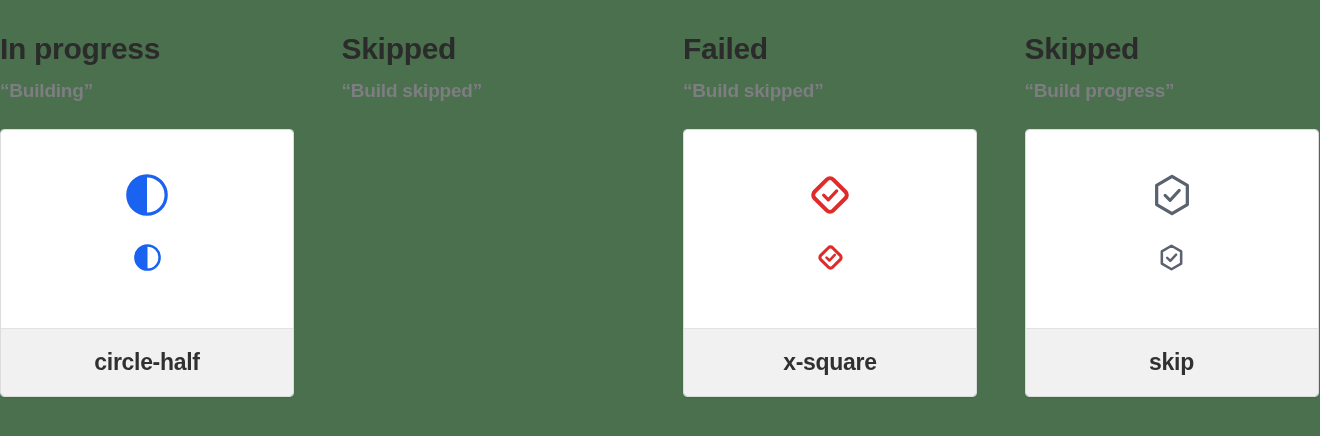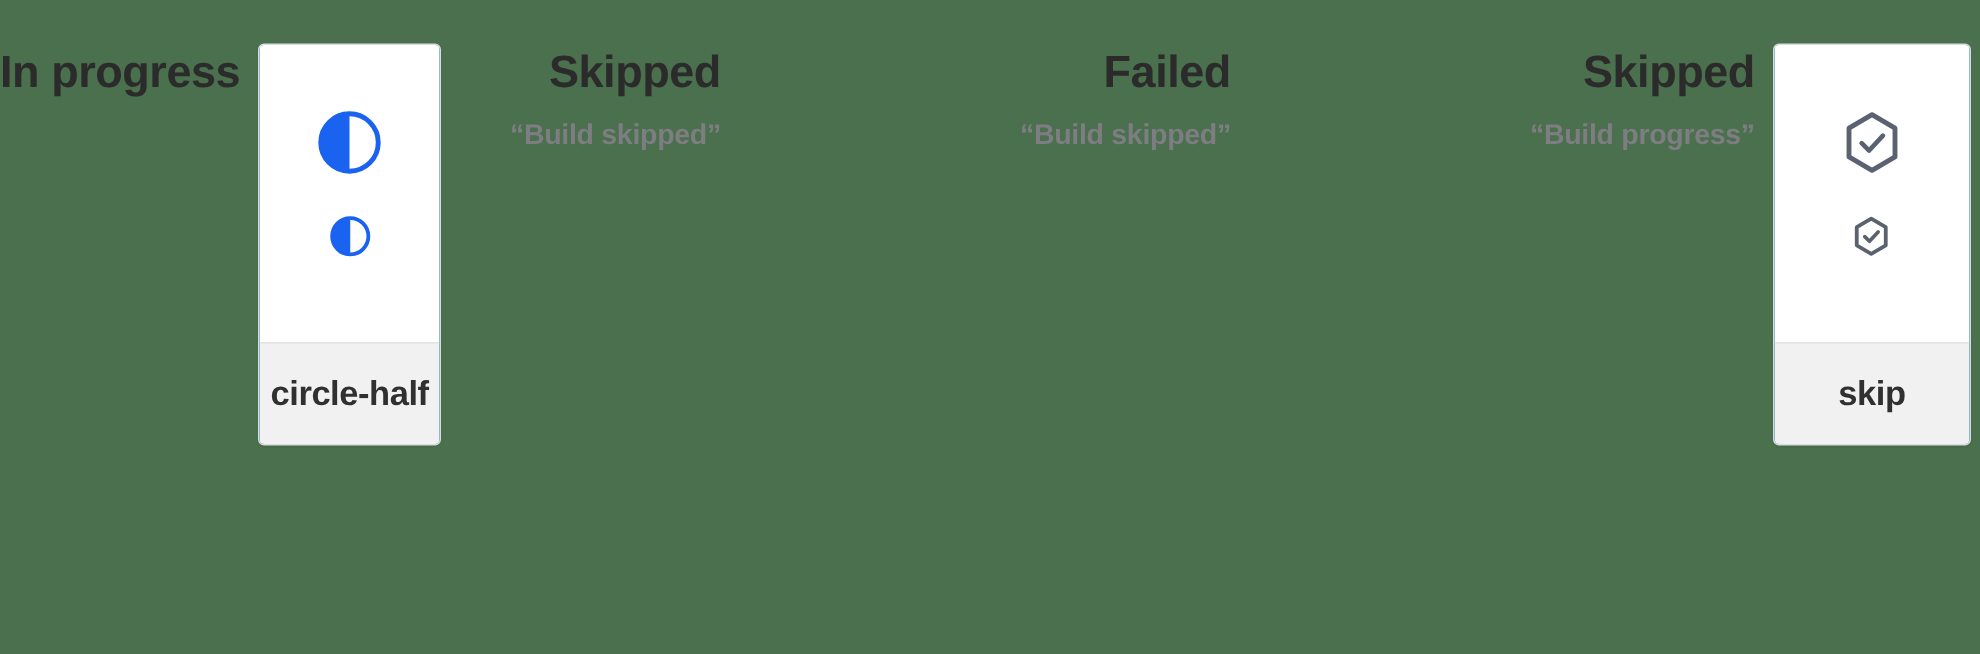--- a/index.html
+++ b/index.html
@@ -21,26 +21,25 @@
     width: 1320px;
     height: 436px;
     display: flex;
     flex-direction: row;
     align-items: flex-start;
     gap: 46px;
     padding-left: 0px;
   }
 
   .column {
-    width: 294px;
+    width: 346px;
     height: 436px;
     position: relative;
     display: flex;
-    flex-direction: row;
-    text-align: right;
+    flex-direction: column;
   }
 
   .col-head {
     padding-top: 34px;
     padding-left: 0px;
   }
 
   .col-title {
     font-size: 30px;
     font-weight: bold;
@@ -57,28 +56,27 @@
     color: #7d7d82;
     line-height: 1.0;
     letter-spacing: -0.2px;
     white-space: nowrap;
   }
 
   .card {
     margin-top: 29px;
     width: 294px;
     height: 268px;
-    background: #0369a1;
+    background: #0c4a6e;
     border: 1px solid #dcdcdc;
     border-radius: 4px;
     box-shadow: 0 1px 2px rgba(0,0,0,0.06);
     display: flex;
     flex-direction: column;
     overflow: hidden;
-    margin-left: 12px;
   }
 
   .card-body {
     flex: 0 0 198px;
     height: 198px;
     background: #ffffff;
     display: flex;
     flex-direction: column;
     align-items: center;
     justify-content: flex-start;
@@ -120,20 +118,21 @@
   .column:first-child .col-head { padding-left: 0; }
 </style>
 </head>
 <body>
 
 <div class="board">
 
   <div class="column">
     <div class="col-head">
       <div class="col-title">In progress</div>
+      <div class="col-sub">“Building”</div>
     </div>
     <div class="card">
       <div class="card-body">
         <svg class="icon-large" viewBox="0 0 24 24">
           <circle cx="12" cy="12" r="10" fill="#ffffff" stroke="#1a62f0" stroke-width="1.7"></circle>
           <path d="M12 2 A10 10 0 0 0 12 22 Z" fill="#1a62f0"></path>
         </svg>
         <svg class="icon-small" viewBox="0 0 24 24">
           <circle cx="12" cy="12" r="10" fill="#ffffff" stroke="#1a62f0" stroke-width="2.1"></circle>
           <path d="M12 2 A10 10 0 0 0 12 22 Z" fill="#1a62f0"></path>
@@ -150,20 +149,39 @@
       <div class="col-title">Skipped</div>
       <div class="col-sub">“Build skipped”</div>
     </div>
   </div>
 
   <div class="column">
     <div class="col-head">
       <div class="col-title">Failed</div>
       <div class="col-sub">“Build skipped”</div>
     </div>
+    <div class="card">
+      <div class="card-body">
+        <svg class="icon-large" viewBox="0 0 24 24">
+          <g transform="rotate(45 12 12)">
+            <rect x="5.1" y="5.1" width="13.8" height="13.8" rx="2.4" ry="2.4" fill="#ffffff" stroke="#e02b2b" stroke-width="2.1"></rect>
+          </g>
+          <path d="M8.7 12.1 L11.1 14.5 L15.5 9.9" fill="none" stroke="#e02b2b" stroke-width="1.7" stroke-linecap="round" stroke-linejoin="round"></path>
+        </svg>
+        <svg class="icon-small" viewBox="0 0 24 24">
+          <g transform="rotate(45 12 12)">
+            <rect x="5.1" y="5.1" width="13.8" height="13.8" rx="2.4" ry="2.4" fill="#ffffff" stroke="#e02b2b" stroke-width="2.6"></rect>
+          </g>
+          <path d="M8.7 12.1 L11.1 14.5 L15.5 9.9" fill="none" stroke="#e02b2b" stroke-width="2.1" stroke-linecap="round" stroke-linejoin="round"></path>
+        </svg>
+      </div>
+      <div class="card-footer">
+        <span class="card-label">x-square</span>
+      </div>
+    </div>
   </div>
 
   <div class="column">
     <div class="col-head">
       <div class="col-title">Skipped</div>
       <div class="col-sub">“Build progress”</div>
     </div>
     <div class="card">
       <div class="card-body">
         <svg class="icon-large" viewBox="0 0 24 24">

